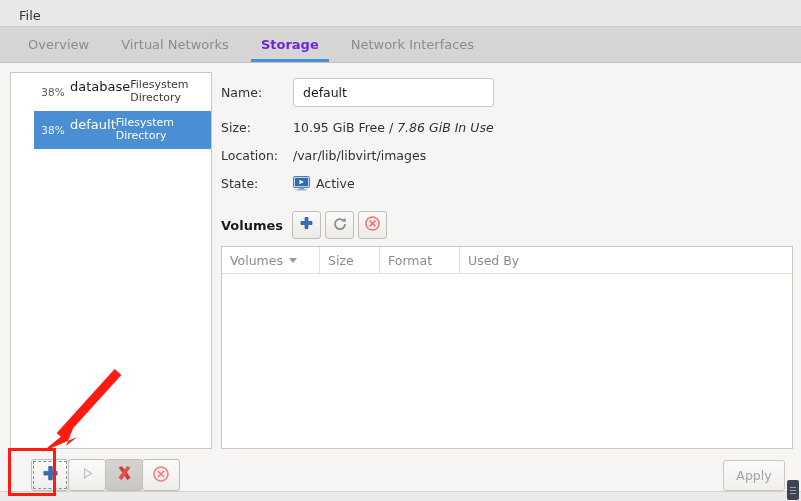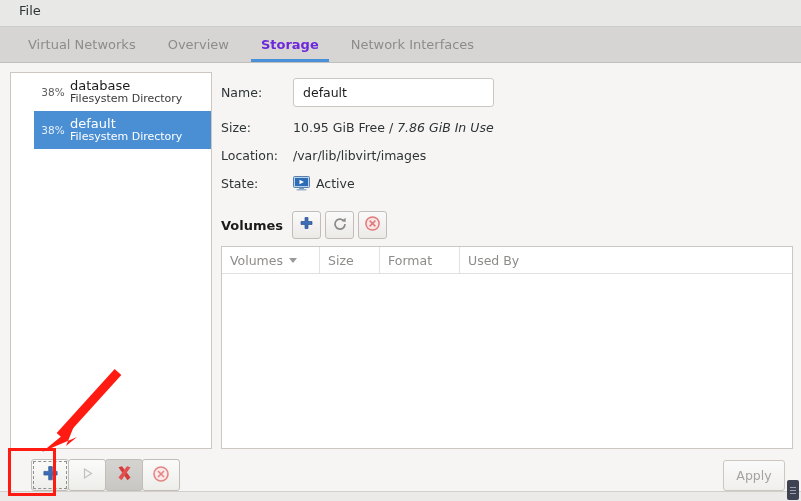--- a/index.html
+++ b/index.html
@@ -13,21 +13,21 @@
     overflow: hidden;
     position: relative;
   }
 
   
   .menubar {
     height: 27px;
     background: #e8e8e7;
     border-bottom: 1px solid #cdcdcd;
     display: flex;
-    align-items: flex-start;
+    align-items: flex-end;
     padding-left: 13px;
   }
   .menubar-item {
     font-size: 13px;
     color: #2e3436;
     padding: 3px 6px;
     cursor: default;
   }
 
   
@@ -84,21 +84,21 @@
   }
   .pool-row.selected { background: #4a8fd4; }
   .pool-pct {
     width: 34px;
     flex: 0 0 34px;
     text-align: center;
     font-size: 10.5px;
     color: #5d5d5d;
   }
   .pool-row.selected .pool-pct { color: #e7eff9; }
-  .pool-text { display: flex; flex-direction: column; line-height: 1.18; }
+  .pool-text { display: flex; flex-direction: row; line-height: 1.18; }
   .pool-name { font-size: 13px; color: #1b1b1b; }
   .pool-type { font-size: 11px; color: #3a3a3a; }
   .pool-row.selected .pool-name,
   .pool-row.selected .pool-type { color: #ffffff; }
 
   
   .details {
     flex: 1 1 auto;
     margin-left: 9px;
     display: flex;
@@ -287,22 +287,22 @@
   .anno-arrow { left: 20px; top: 366px; }
 </style>
 </head>
 <body>
 
 <div class="menubar">
   <div class="menubar-item">File</div>
 </div>
 
 <div class="tabbar">
+  <div class="tab">Overview</div>
   <div class="tab">Virtual Networks</div>
-  <div class="tab">Overview</div>
   <div class="tab active">Storage</div>
   <div class="tab">Network Interfaces</div>
 </div>
 
 <div class="content">
 
   <div class="poollist">
     <div class="pool-row">
       <div class="pool-pct">38%</div>
       <div class="pool-text">

